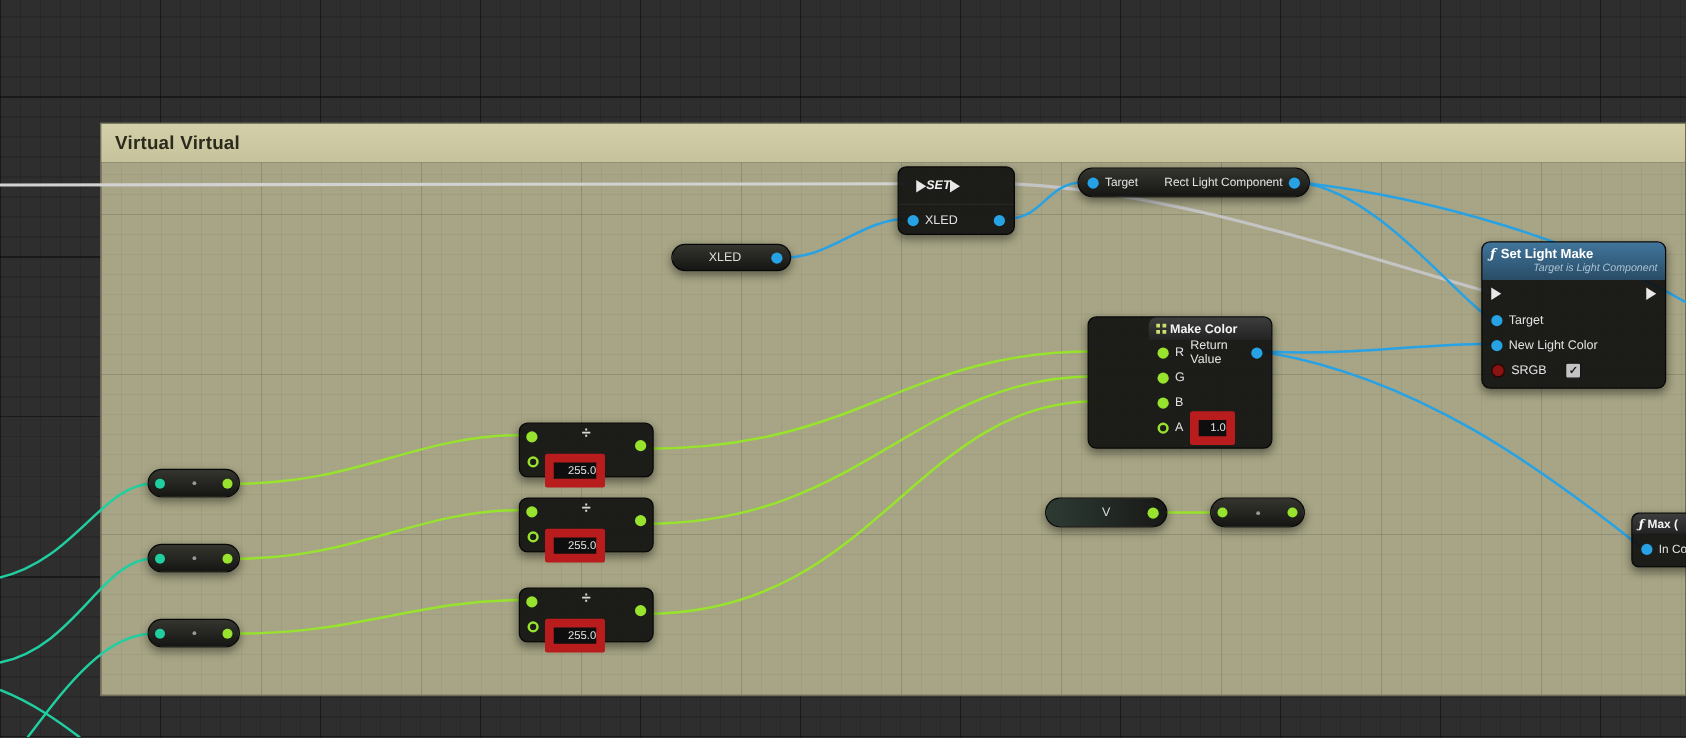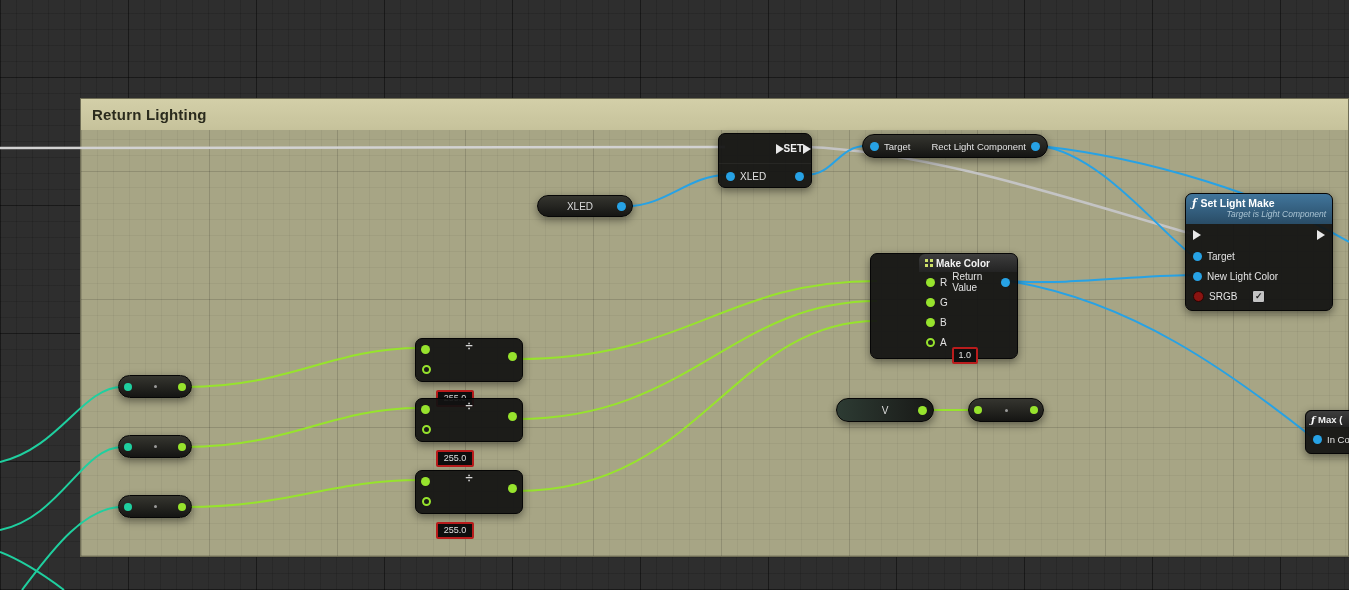--- a/index.html
+++ b/index.html
@@ -40,26 +40,26 @@
   .plabel{color:#e2e2e2;}
   .pin{width:9px;height:9px;border-radius:50%;flex:none;}
   .pin.blue{background:#27a2e5;}
   .pin.green{background:#97e32d;}
   .pin.teal{background:#1fcf9f;}
   .pin.red{background:#8a1411;border:1px solid #2d0301;}
   .pin.hollow-green{width:5px;height:5px;background:transparent;border:2px solid #97e32d;}
   .exec{width:0;height:0;border-top:5px solid transparent;border-bottom:5px solid transparent;
     border-left:8px solid #e8e8e8;flex:none;}
   .fnicon{font-family:"DejaVu Serif",serif;font-style:italic;font-weight:bold;color:#fff;}
-  .valuebox{background:#0e0e0e;border:2px solid #b91c1c;border-radius:2px;color:#e0e0e0;
-    font-size:9px;text-align:center;line-height:13px;height:13px;margin-top:27px;}
+  .valuebox{background:#0e0e0e;border:7px solid #b91c1c;border-radius:2px;color:#e0e0e0;
+    font-size:9px;text-align:right;line-height:13px;height:13px;}
   
   #n-set{left:718px;top:133px;width:94px;height:55px;}
-  #n-set .hdr{height:29px;display:flex;align-items:center;justify-content:flex-end;
-    padding:0 0;border-bottom:1px solid rgba(255,255,255,0.05);}
+  #n-set .hdr{height:29px;display:flex;align-items:center;justify-content:flex-start;
+    padding:0 14px;border-bottom:1px solid rgba(255,255,255,0.05);font-style:italic;}
   #n-set .hdr .ttl{font-weight:bold;color:#f0f0f0;}
   #n-set .row{height:24px;}
   
   #n-xled{left:537px;top:195px;width:96px;height:22px;justify-content:center;position:absolute;}
   #n-xled .lbl{margin-right:10px;}
   #n-xled .pin{position:absolute;right:6px;top:6px;}
   
   #n-rect{left:862px;top:134px;width:186px;height:24px;padding:0 7px;box-sizing:border-box;
     justify-content:space-between;font-size:9.5px;position:absolute;}
   
@@ -105,21 +105,21 @@
     border-radius:6px 0 0 0;}
   #n-max .row{height:24px;font-size:9.5px;}
 </style>
 </head>
 <body>
 
 <div id="canvas">
 
   <div class="comment">
     <div class="comment-title">
-      <span>Return Lighting</span>
+      <span>Virtual Virtual</span>
     </div>
     <div class="comment-body"></div>
   </div>
 
   <svg id="wires" width="1349" height="590">
 
     <path d="M 0 148 L 725 147" stroke="#d2d2d2" stroke-width="2.5" fill="none"></path>
     <path d="M 806 147 C 930 151, 1080 202, 1192 234" stroke="#c4c4c4" stroke-width="2.5" fill="none"></path>
 
     <path d="M 628 206 C 665 206, 690 175, 726 175" stroke="#27a2e5" stroke-width="2" fill="none"></path>

